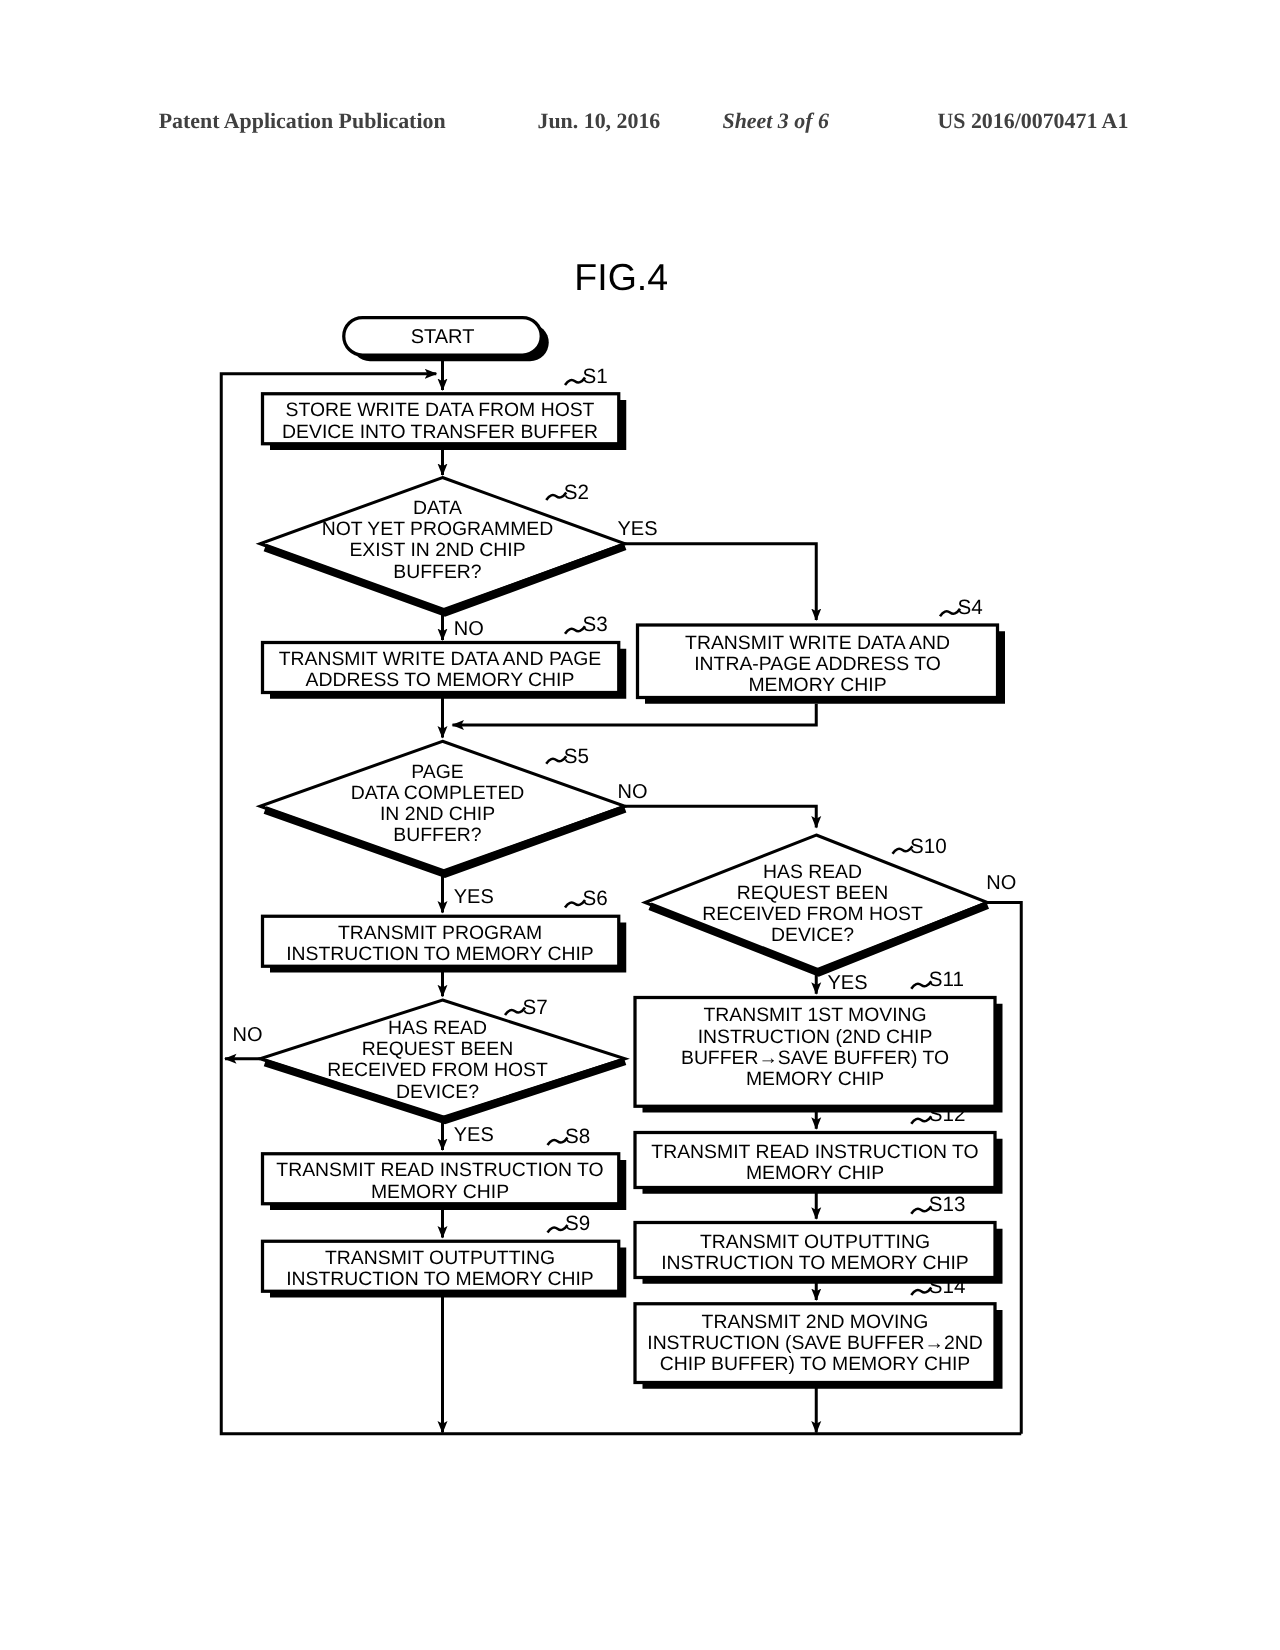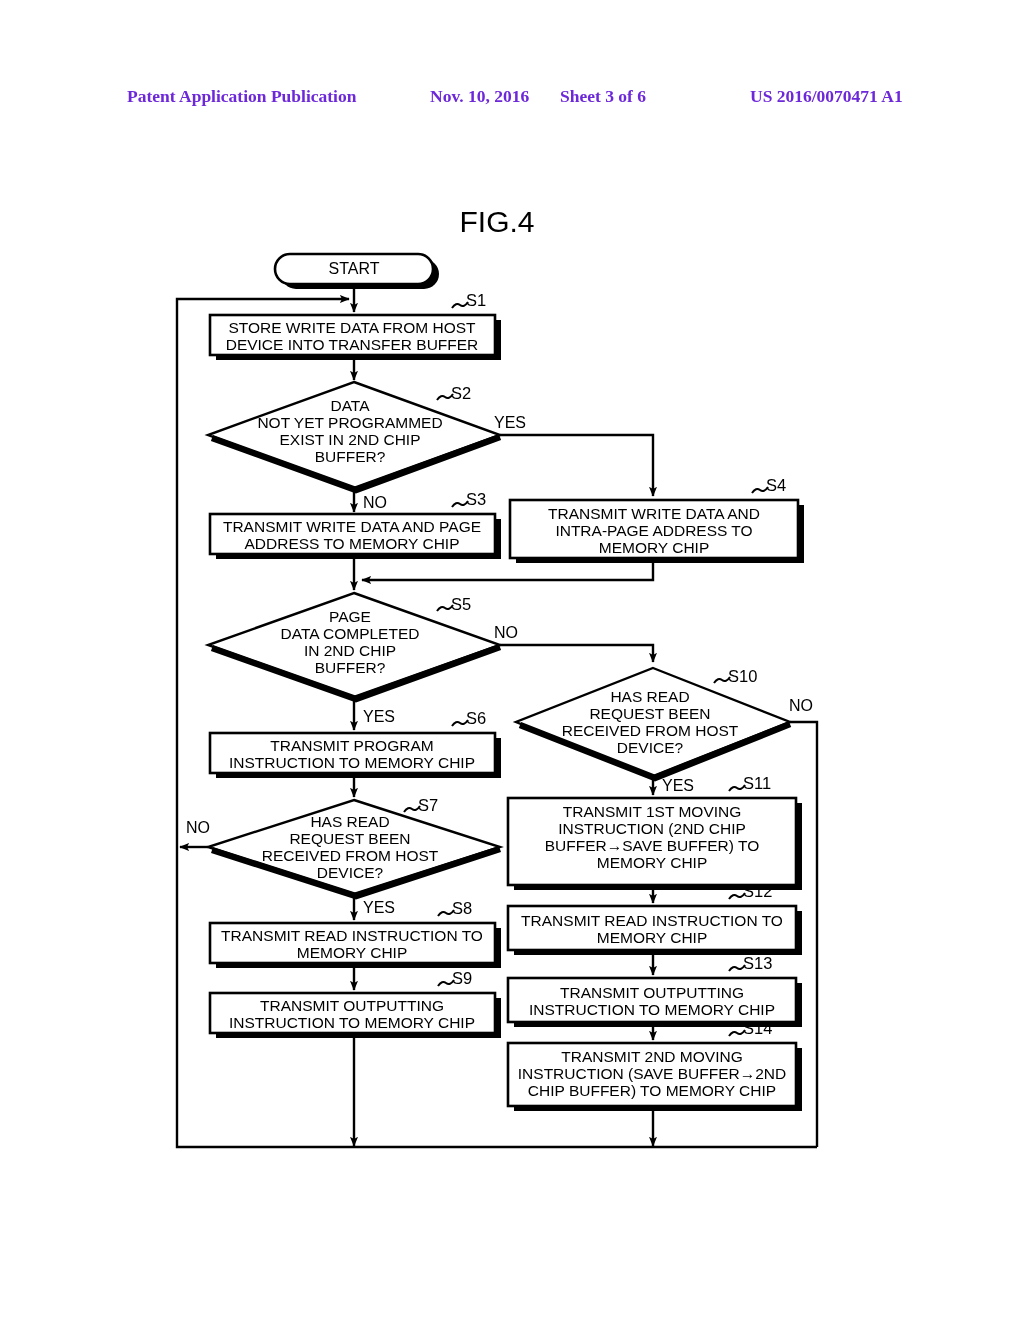--- a/index.html
+++ b/index.html
@@ -22,27 +22,27 @@
   }
   .header {
     position: absolute;
     top: 86px;
     left: 0;
     width: 1024px;
     height: 26px;
     font-family: "Liberation Serif", serif;
     font-weight: bold;
     font-size: 17.5px;
-    color: #6d28d9;
+    color: #404040;
     white-space: nowrap;
   }
   .header span { position: absolute; top: 0; }
   .hdr-pub   { left: 127px; }
   .hdr-date  { left: 430px; }
-  .hdr-sheet { left: 560px; }
+  .hdr-sheet { left: 578px; font-style: italic; }
   .hdr-pat   { left: 750px; }
 
   svg.flow {
     position: absolute;
     top: 0;
     left: 0;
     width: 1024px;
     height: 1320px;
   }
   svg.flow text {
@@ -62,21 +62,21 @@
   .term { fill: #ffffff; stroke: #000000; stroke-width: 2.6; }
   .curl { stroke: #000000; stroke-width: 2.0; fill: none; }
 </style>
 </head>
 <body>
 
 <div id="page">
 
   <div class="header">
     <span class="hdr-pub">Patent Application Publication</span>
-    <span class="hdr-date">Nov. 10, 2016</span>
+    <span class="hdr-date">Jun. 10, 2016</span>
     <span class="hdr-sheet">Sheet 3 of 6</span>
     <span class="hdr-pat">US 2016/0070471 A1</span>
   </div>
 
   <svg class="flow" viewBox="0 0 1024 1320">
     <defs>
       <marker id="arw" markerWidth="11" markerHeight="11" refX="9.2" refY="4.2" orient="auto" markerUnits="userSpaceOnUse">
         <path d="M0,0.2 L10,4.2 L0,8.2 L2.2,4.2 Z" fill="#000000"></path>
       </marker>
     </defs>

